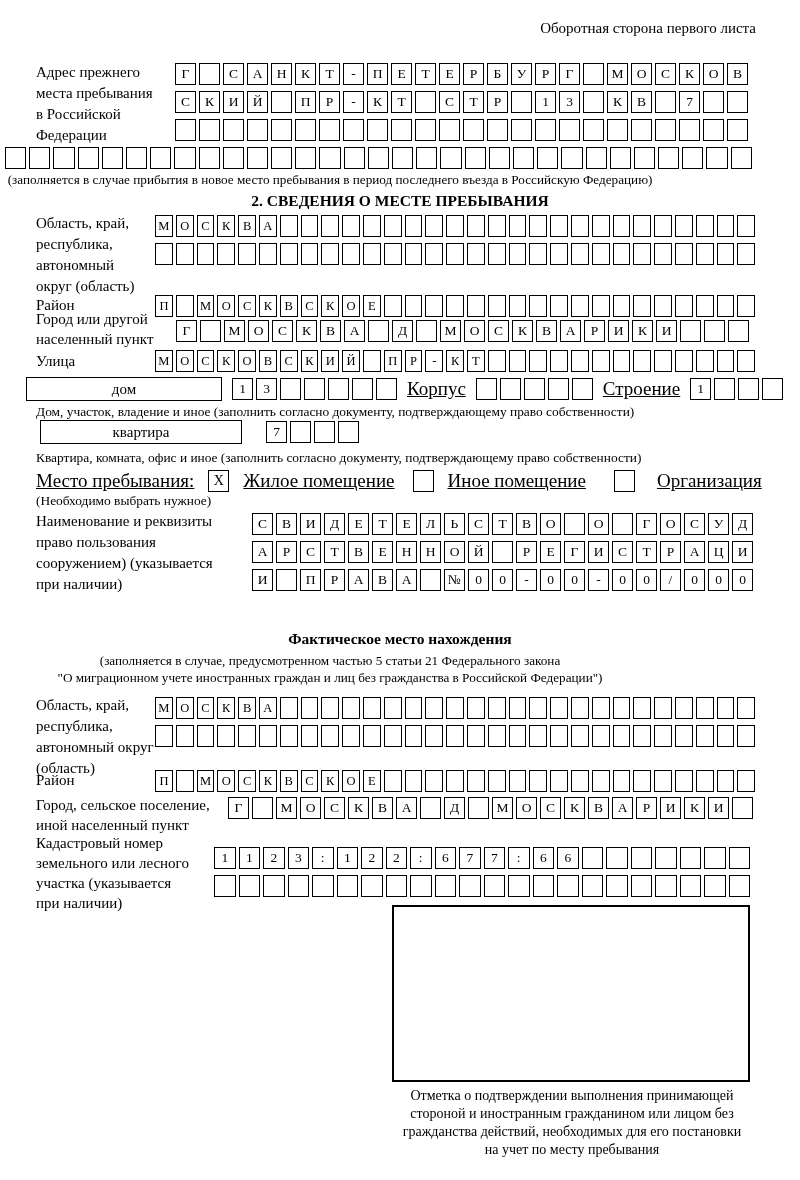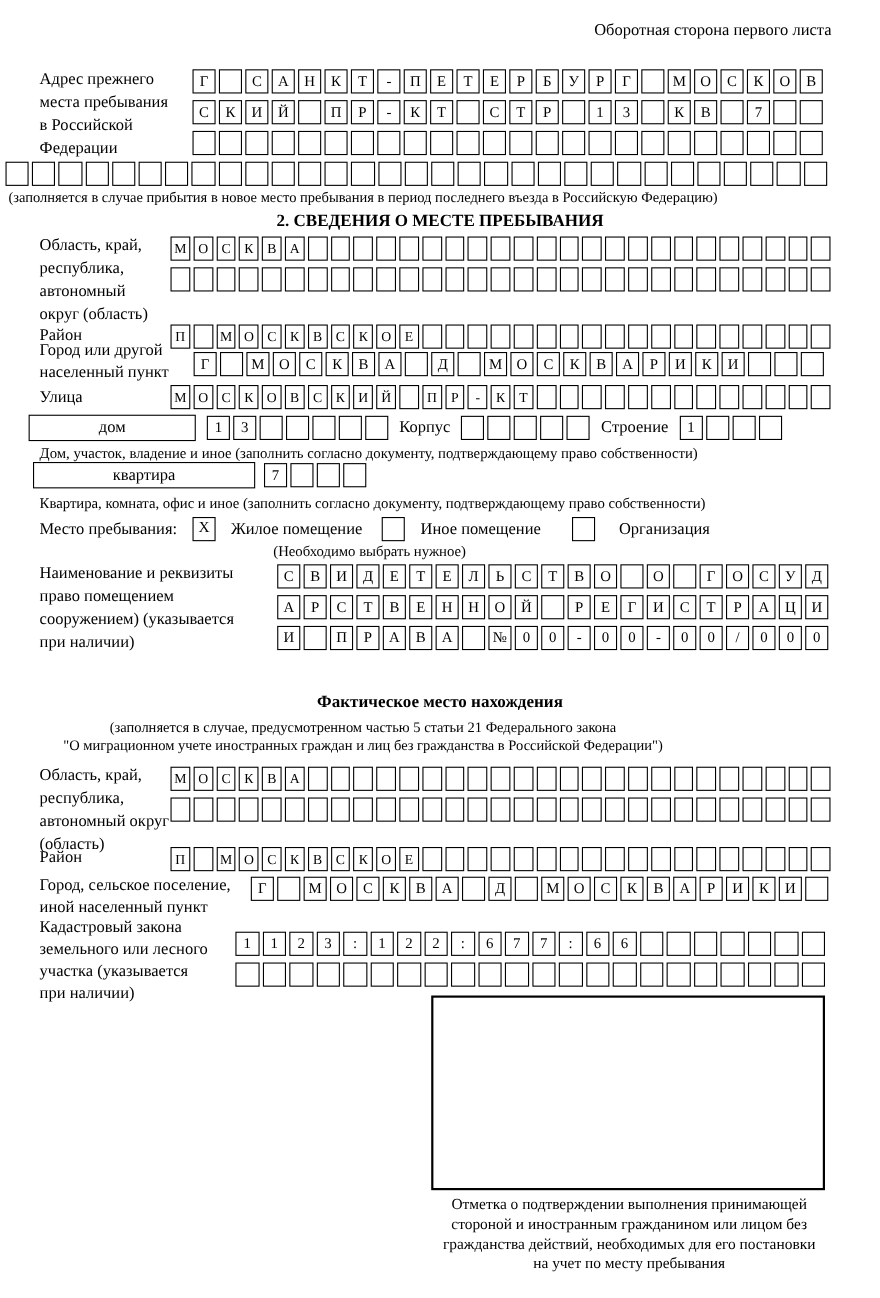--- a/index.html
+++ b/index.html
@@ -1,21 +1,21 @@
 <!DOCTYPE html>
 <html lang="ru"><head>
 <meta charset="utf-8">
 <style>
   html,body{margin:0;padding:0;background:#ffffff;}
   .page{position:relative;width:800px;height:1180px;background:#fff;color:#000;
         font-family:"Liberation Serif","DejaVu Serif",serif;overflow:hidden;}
   .note-right{position:absolute;top:20px;right:44px;font-size:15px;}
   .label{position:absolute;font-size:15px;line-height:21px;}
   .label div{white-space:nowrap;}
-  .label-inline{font-size:15px;white-space:nowrap;}
+  .label-inline{font-size:19px;white-space:nowrap;text-decoration:underline;}
   .caption-center{position:absolute;left:0;width:660px;text-align:center;font-size:13.2px;}
   .caption-left{position:absolute;font-size:13.4px;white-space:nowrap;}
   .title-center{position:absolute;left:0;width:800px;text-align:center;font-size:15.5px;font-weight:bold;}
   .cellrow{position:absolute;display:flex;gap:3px;}
   .cellrow-inline{display:flex;gap:3px;}
   .cell{height:22px;border:1.5px solid #000;box-sizing:border-box;background:#fff;
         display:flex;align-items:center;justify-content:center;font-size:13.5px;}
   .cells24 .cell{width:21px;}
   .cells29 .cell{width:17.8px;font-size:12.5px;}
   .cells31 .cell{width:21.2px;}
@@ -321,21 +321,21 @@
       <span class="cell"></span>
       <span class="cell"></span>
       <span class="cell"></span>
       <span class="cell"></span>
       <span class="cell"></span>
       <span class="cell"></span>
       <span class="cell"></span>
     </div>
 
   <div class="inline-row" style="left:26px;top:377px;gap:10px">
-    <div class="widebox" style="width:152px">дом</div>
+    <div class="widebox" style="width:196px">дом</div>
     <div class="cellrow-inline cellsN">
         <span class="cell">1</span>
         <span class="cell">3</span>
         <span class="cell"></span>
         <span class="cell"></span>
         <span class="cell"></span>
         <span class="cell"></span>
         <span class="cell"></span>
       </div>
     <span class="label-inline">Корпус</span>
@@ -349,45 +349,45 @@
     <span class="label-inline">Строение</span>
     <div class="cellrow-inline cellsN">
         <span class="cell">1</span>
         <span class="cell"></span>
         <span class="cell"></span>
         <span class="cell"></span>
       </div>
   </div>
   <div class="caption-left" style="left:36px;top:404px">Дом, участок, владение и иное (заполнить согласно документу, подтверждающему право собственности)</div>
 
-  <div class="inline-row" style="left:30px;top:420px;gap:8px">
+  <div class="inline-row" style="left:40px;top:420px;gap:24px">
     <div class="widebox" style="width:202px">квартира</div>
     <div class="cellrow-inline cellsN">
         <span class="cell">7</span>
         <span class="cell"></span>
         <span class="cell"></span>
         <span class="cell"></span>
       </div>
   </div>
   <div class="caption-left" style="left:36px;top:450px">Квартира, комната, офис и иное (заполнить согласно документу, подтверждающему право собственности)</div>
 
   <div class="inline-row" style="left:36px;top:470px;gap:14px">
     <span class="label-inline">Место пребывания:</span>
     <span class="checkbox">X</span>
     <span class="label-inline">Жилое помещение</span>
     <span class="checkbox" style="margin-left:4px"></span>
     <span class="label-inline">Иное помещение</span>
     <span class="checkbox" style="margin-left:14px"></span>
     <span class="label-inline" style="margin-left:8px">Организация</span>
   </div>
-  <div class="caption-left" style="left:36px;top:493px;width:600px;text-align:center;white-space:normal">(Необходимо выбрать нужное)</div>
+  <div class="caption-left" style="left:36px;top:493px;width:600px;text-align:left;white-space:normal">(Необходимо выбрать нужное)</div>
 
   <div class="label" style="left:36px;top:511px">
       <div>Наименование и реквизиты</div>
-      <div>право помещением</div>
+      <div>право пользования</div>
       <div>сооружением) (указывается</div>
       <div>при наличии)</div>
     </div>
   <div class="cellrow cells21" style="left:252px;top:513px">
       <span class="cell">С</span>
       <span class="cell">В</span>
       <span class="cell">И</span>
       <span class="cell">Д</span>
       <span class="cell">Е</span>
       <span class="cell">Т</span>
@@ -583,21 +583,21 @@
       <span class="cell">В</span>
       <span class="cell">А</span>
       <span class="cell">Р</span>
       <span class="cell">И</span>
       <span class="cell">К</span>
       <span class="cell">И</span>
       <span class="cell"></span>
     </div>
 
   <div class="label" style="left:36px;top:833px;line-height:20px">
-      <div>Кадастровый закона</div>
+      <div>Кадастровый номер</div>
       <div>земельного или лесного</div>
       <div>участка (указывается</div>
       <div>при наличии)</div>
     </div>
   <div class="cellrow cells22" style="left:214px;top:847px">
       <span class="cell">1</span>
       <span class="cell">1</span>
       <span class="cell">2</span>
       <span class="cell">3</span>
       <span class="cell">:</span>

